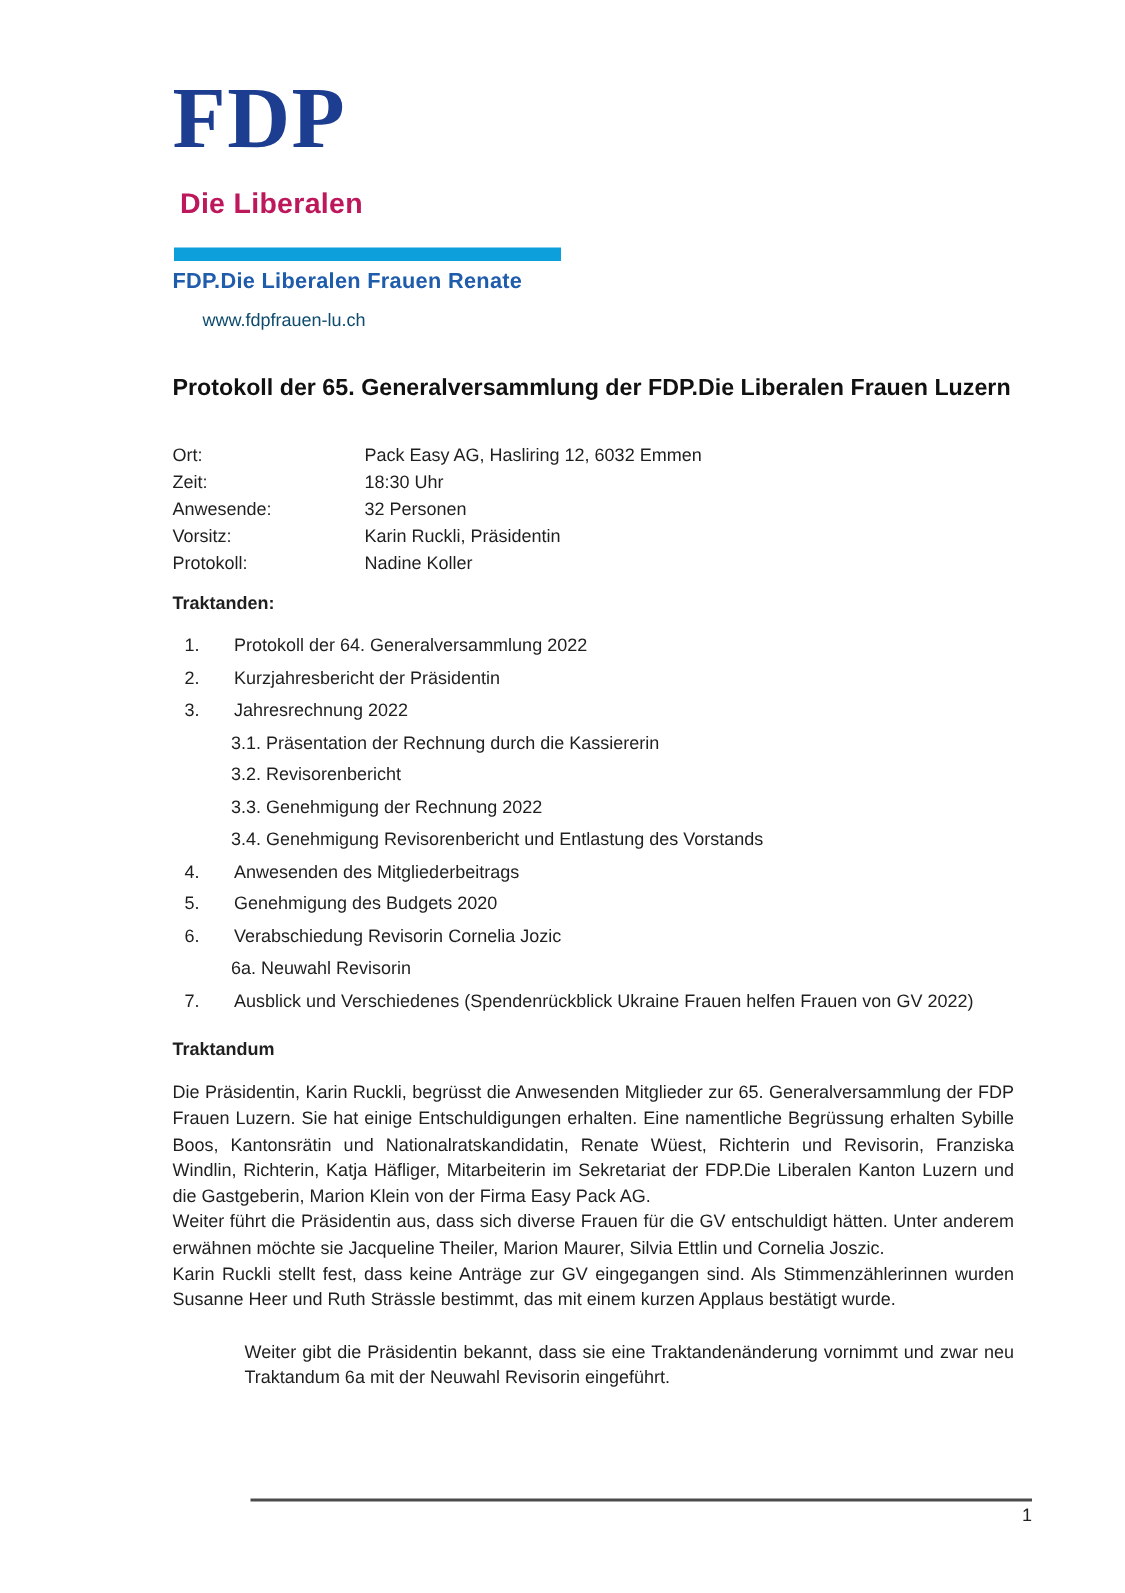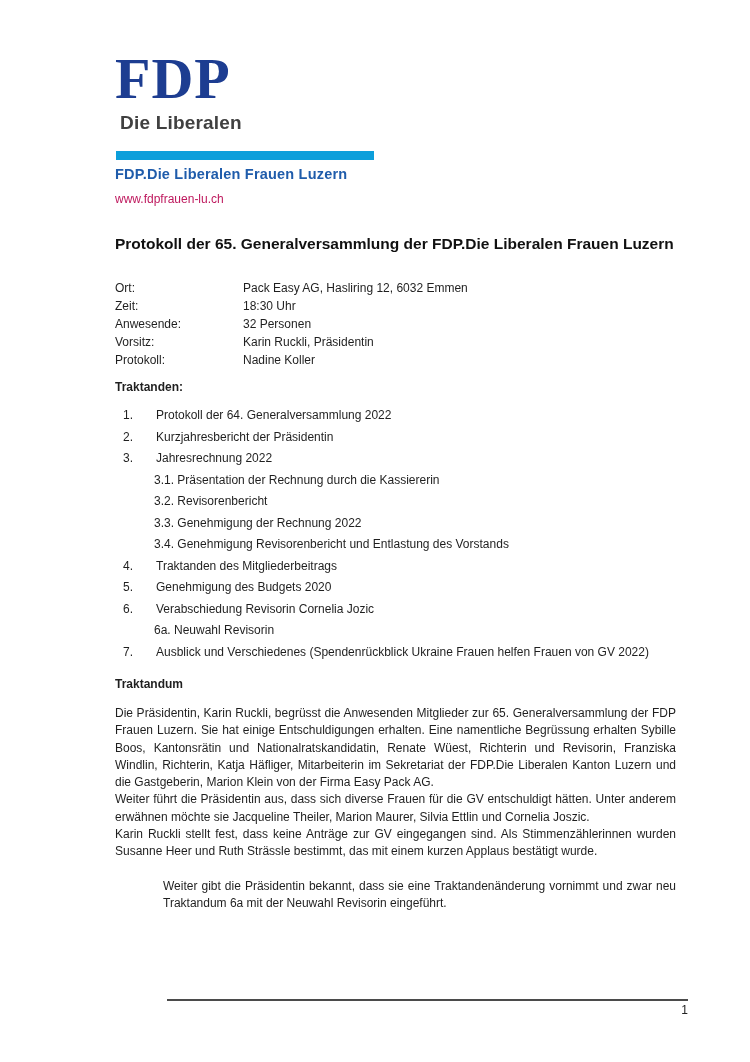--- a/index.html
+++ b/index.html
@@ -7,26 +7,26 @@
     position:relative; width:750px; height:1062px; background:#ffffff;
     box-sizing:border-box; padding:50px 74px 0 115px; overflow:hidden;
     font-family:"Liberation Sans","DejaVu Sans",sans-serif; color:#1f1f1f;
   }
   
   .logo-acronym {
     font-family:"Liberation Serif","DejaVu Serif",serif; font-weight:bold;
     font-size:58px; line-height:1; color:#1d3d91; letter-spacing:1px;
   }
   .logo-subtitle {
-    font-size:19px; font-weight:bold; color:#404040;
-    margin:3px 0 0 5px; letter-spacing:0.2px; line-height:23px;
+    font-size:19px; font-weight:bold; color:#be185d;
+    margin:17px 0 0 5px; letter-spacing:0.2px; line-height:23px;
   }
   .cyan-bar { width:258px; height:9px; background:#0d9fdb; margin:17px 0 0 1px; }
   .org-name { margin-top:6px; font-size:14.5px; font-weight:bold; color:#1f5cab; line-height:17px; letter-spacing:0.2px; }
-  .website { margin-top:9px; font-size:12px; color:#be185d; line-height:14px; text-decoration:none; display:inline-block; }
+  .website { margin-top:9px; font-size:12px; color:#0c4a6e; line-height:14px; text-decoration:none; display:inline-block;margin-left:20px; }
   
   .doc-title { margin:25px 0 0 0; font-size:15.5px; font-weight:bold; line-height:23px; color:#111111; max-width:592px; }
   
   .meta { margin-top:24px; font-size:12px; line-height:18px; }
   .meta-row { display:flex; }
   .meta-label { flex:none; width:128px; }
   .meta-value { flex:1; }
   
   .agenda-heading { margin-top:11px; font-weight:bold; font-size:12px; line-height:15px; }
   .agenda { margin-top:10px; font-size:12px; }
@@ -48,21 +48,21 @@
 <body>
 
 <div class="page">
 
   <header>
     <div class="logo">
       <div class="logo-acronym">FDP</div>
       <div class="logo-subtitle">Die Liberalen</div>
     </div>
     <div class="cyan-bar"></div>
-    <div class="org-name">FDP.Die Liberalen Frauen Luzern</div>
+    <div class="org-name">FDP.Die Liberalen Frauen Renate</div>
     <a class="website" href="#">www.fdpfrauen-lu.ch</a>
   </header>
 
   <h1 class="doc-title">Protokoll der 65. Generalversammlung der FDP.Die Liberalen Frauen Luzern</h1>
 
   <div class="meta">
 
   <div class="meta-row">
       <span class="meta-label">Ort:</span>
       <span class="meta-value">Pack Easy AG, Hasliring 12, 6032 Emmen</span>
@@ -112,21 +112,21 @@
       <div class="agenda-item sub">
       <span class="agenda-num"></span>
       <span class="agenda-text">3.3. Genehmigung der Rechnung 2022</span>
     </div>
       <div class="agenda-item sub">
       <span class="agenda-num"></span>
       <span class="agenda-text">3.4. Genehmigung Revisorenbericht und Entlastung des Vorstands</span>
     </div>
       <div class="agenda-item">
       <span class="agenda-num">4.</span>
-      <span class="agenda-text">Traktanden des Mitgliederbeitrags</span>
+      <span class="agenda-text">Anwesenden des Mitgliederbeitrags</span>
     </div>
       <div class="agenda-item">
       <span class="agenda-num">5.</span>
       <span class="agenda-text">Genehmigung des Budgets 2020</span>
     </div>
       <div class="agenda-item">
       <span class="agenda-num">6.</span>
       <span class="agenda-text">Verabschiedung Revisorin Cornelia Jozic</span>
     </div>
       <div class="agenda-item sub">

